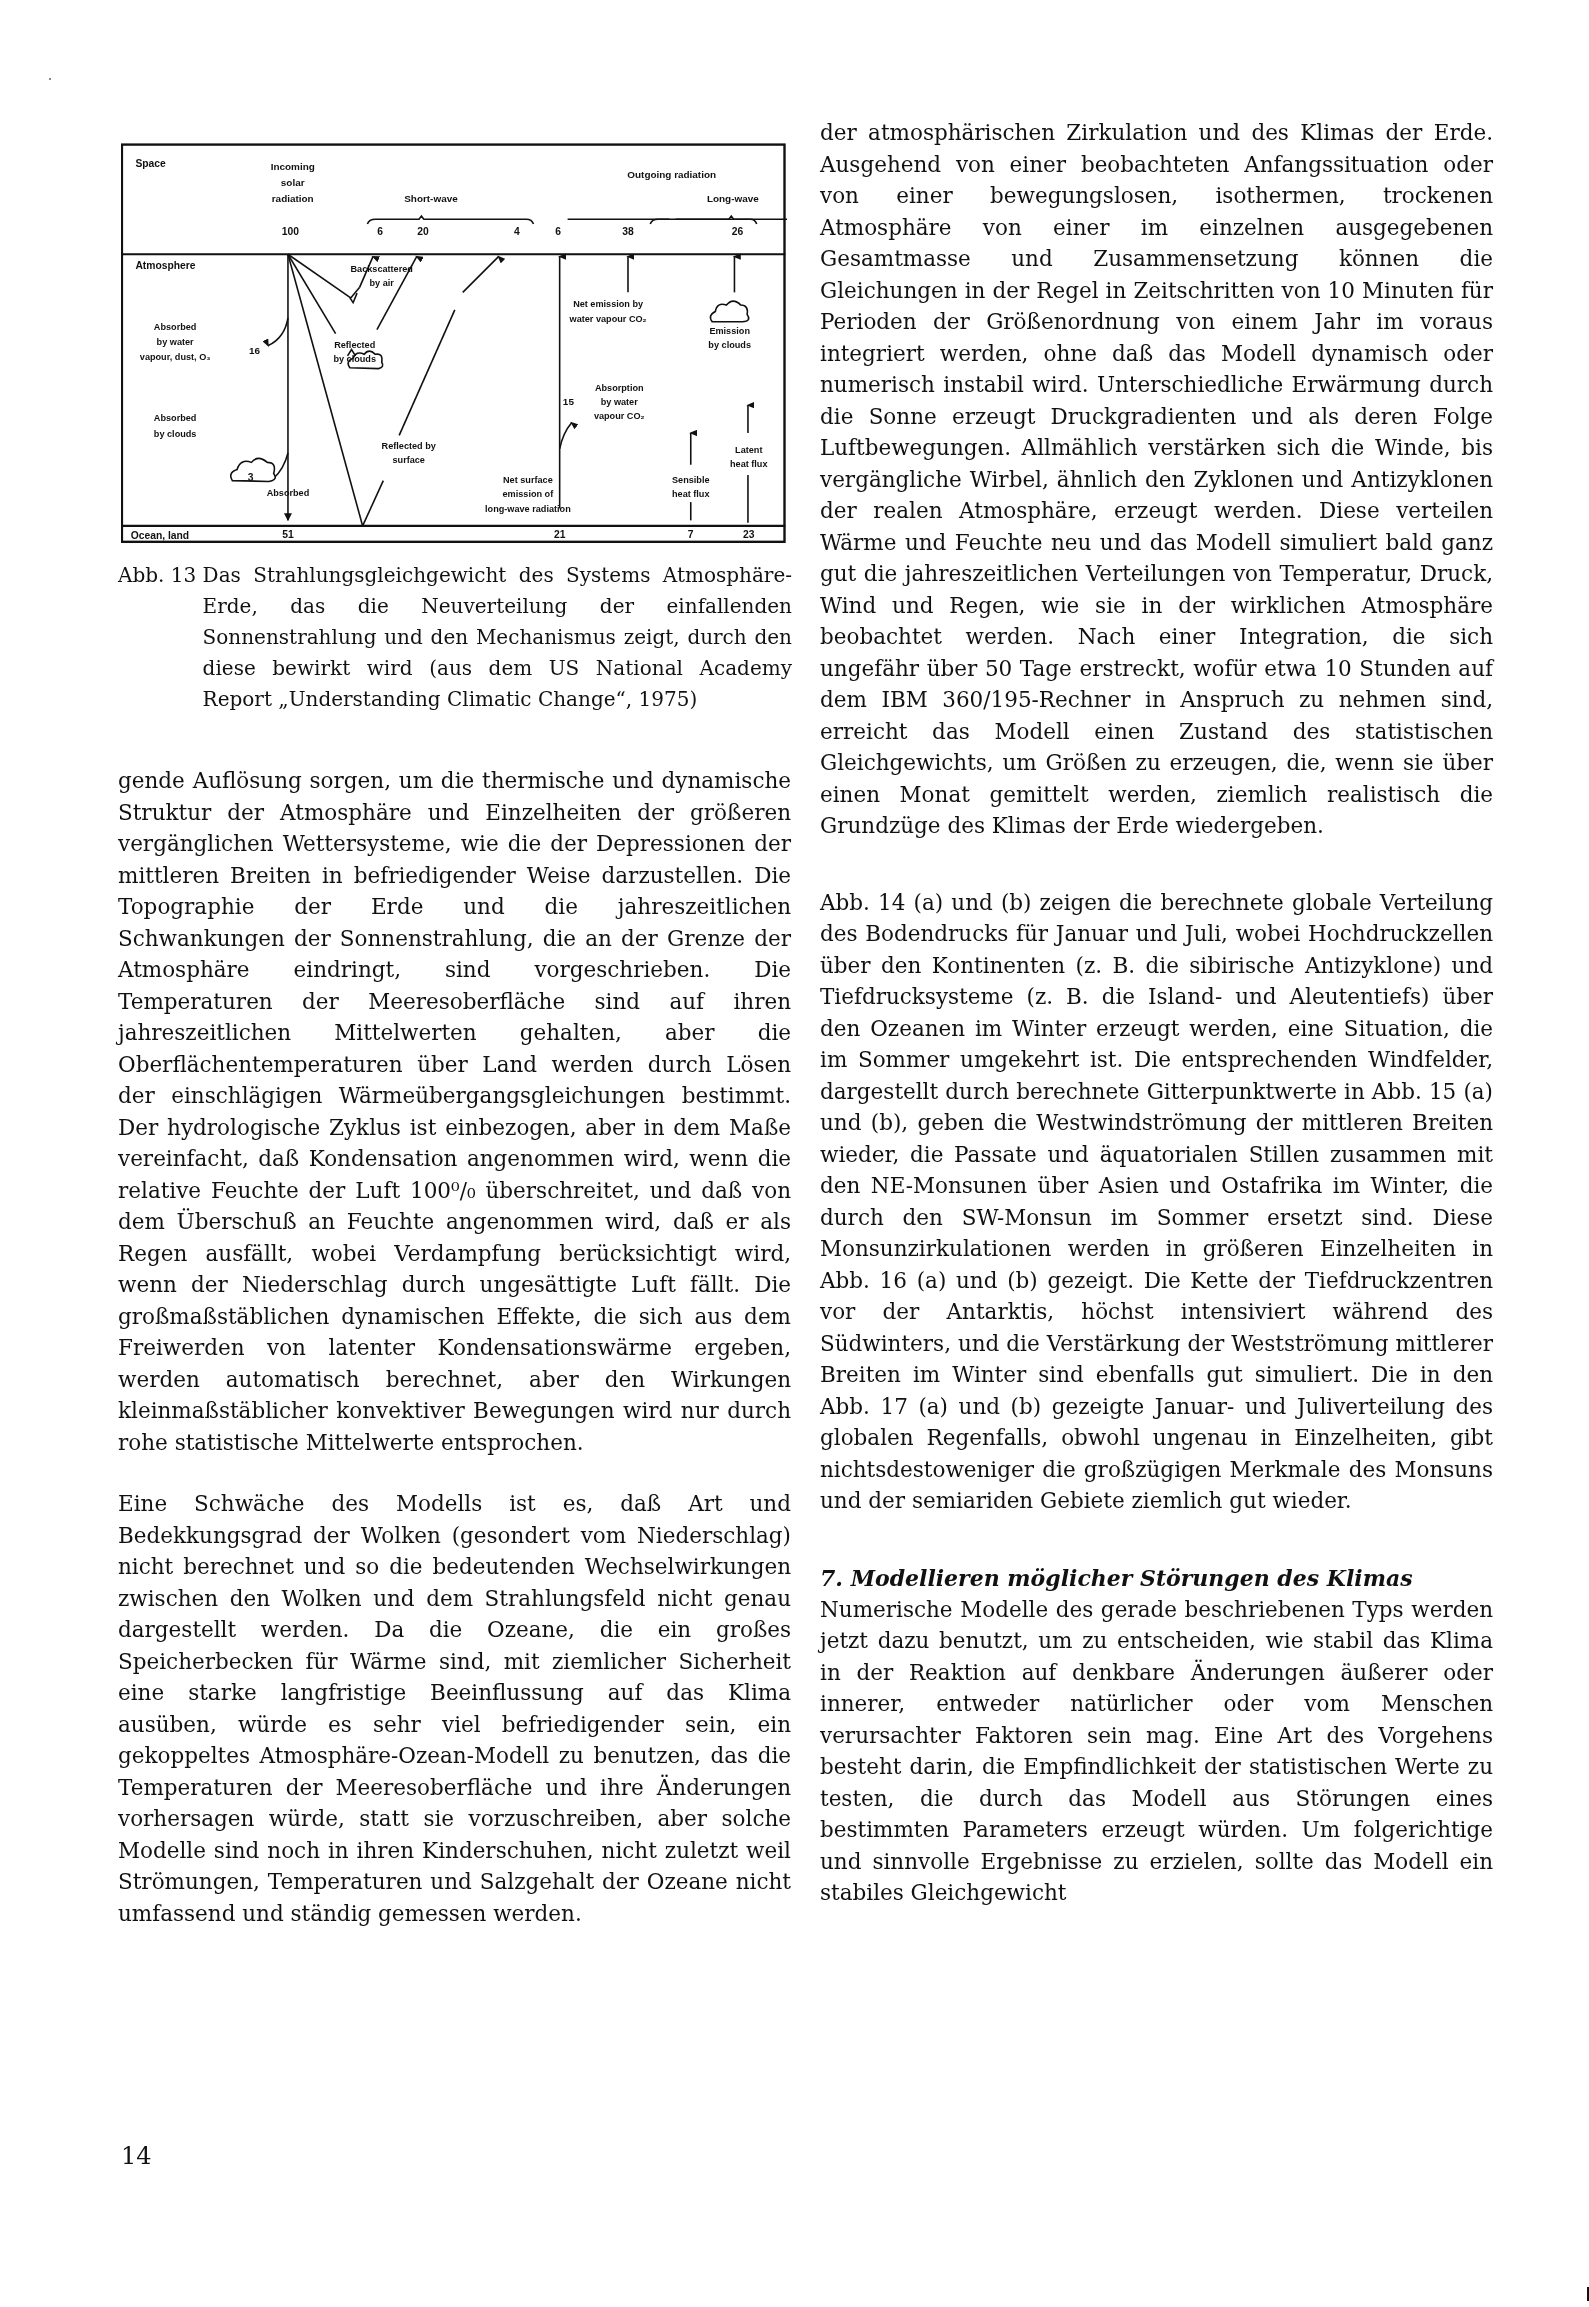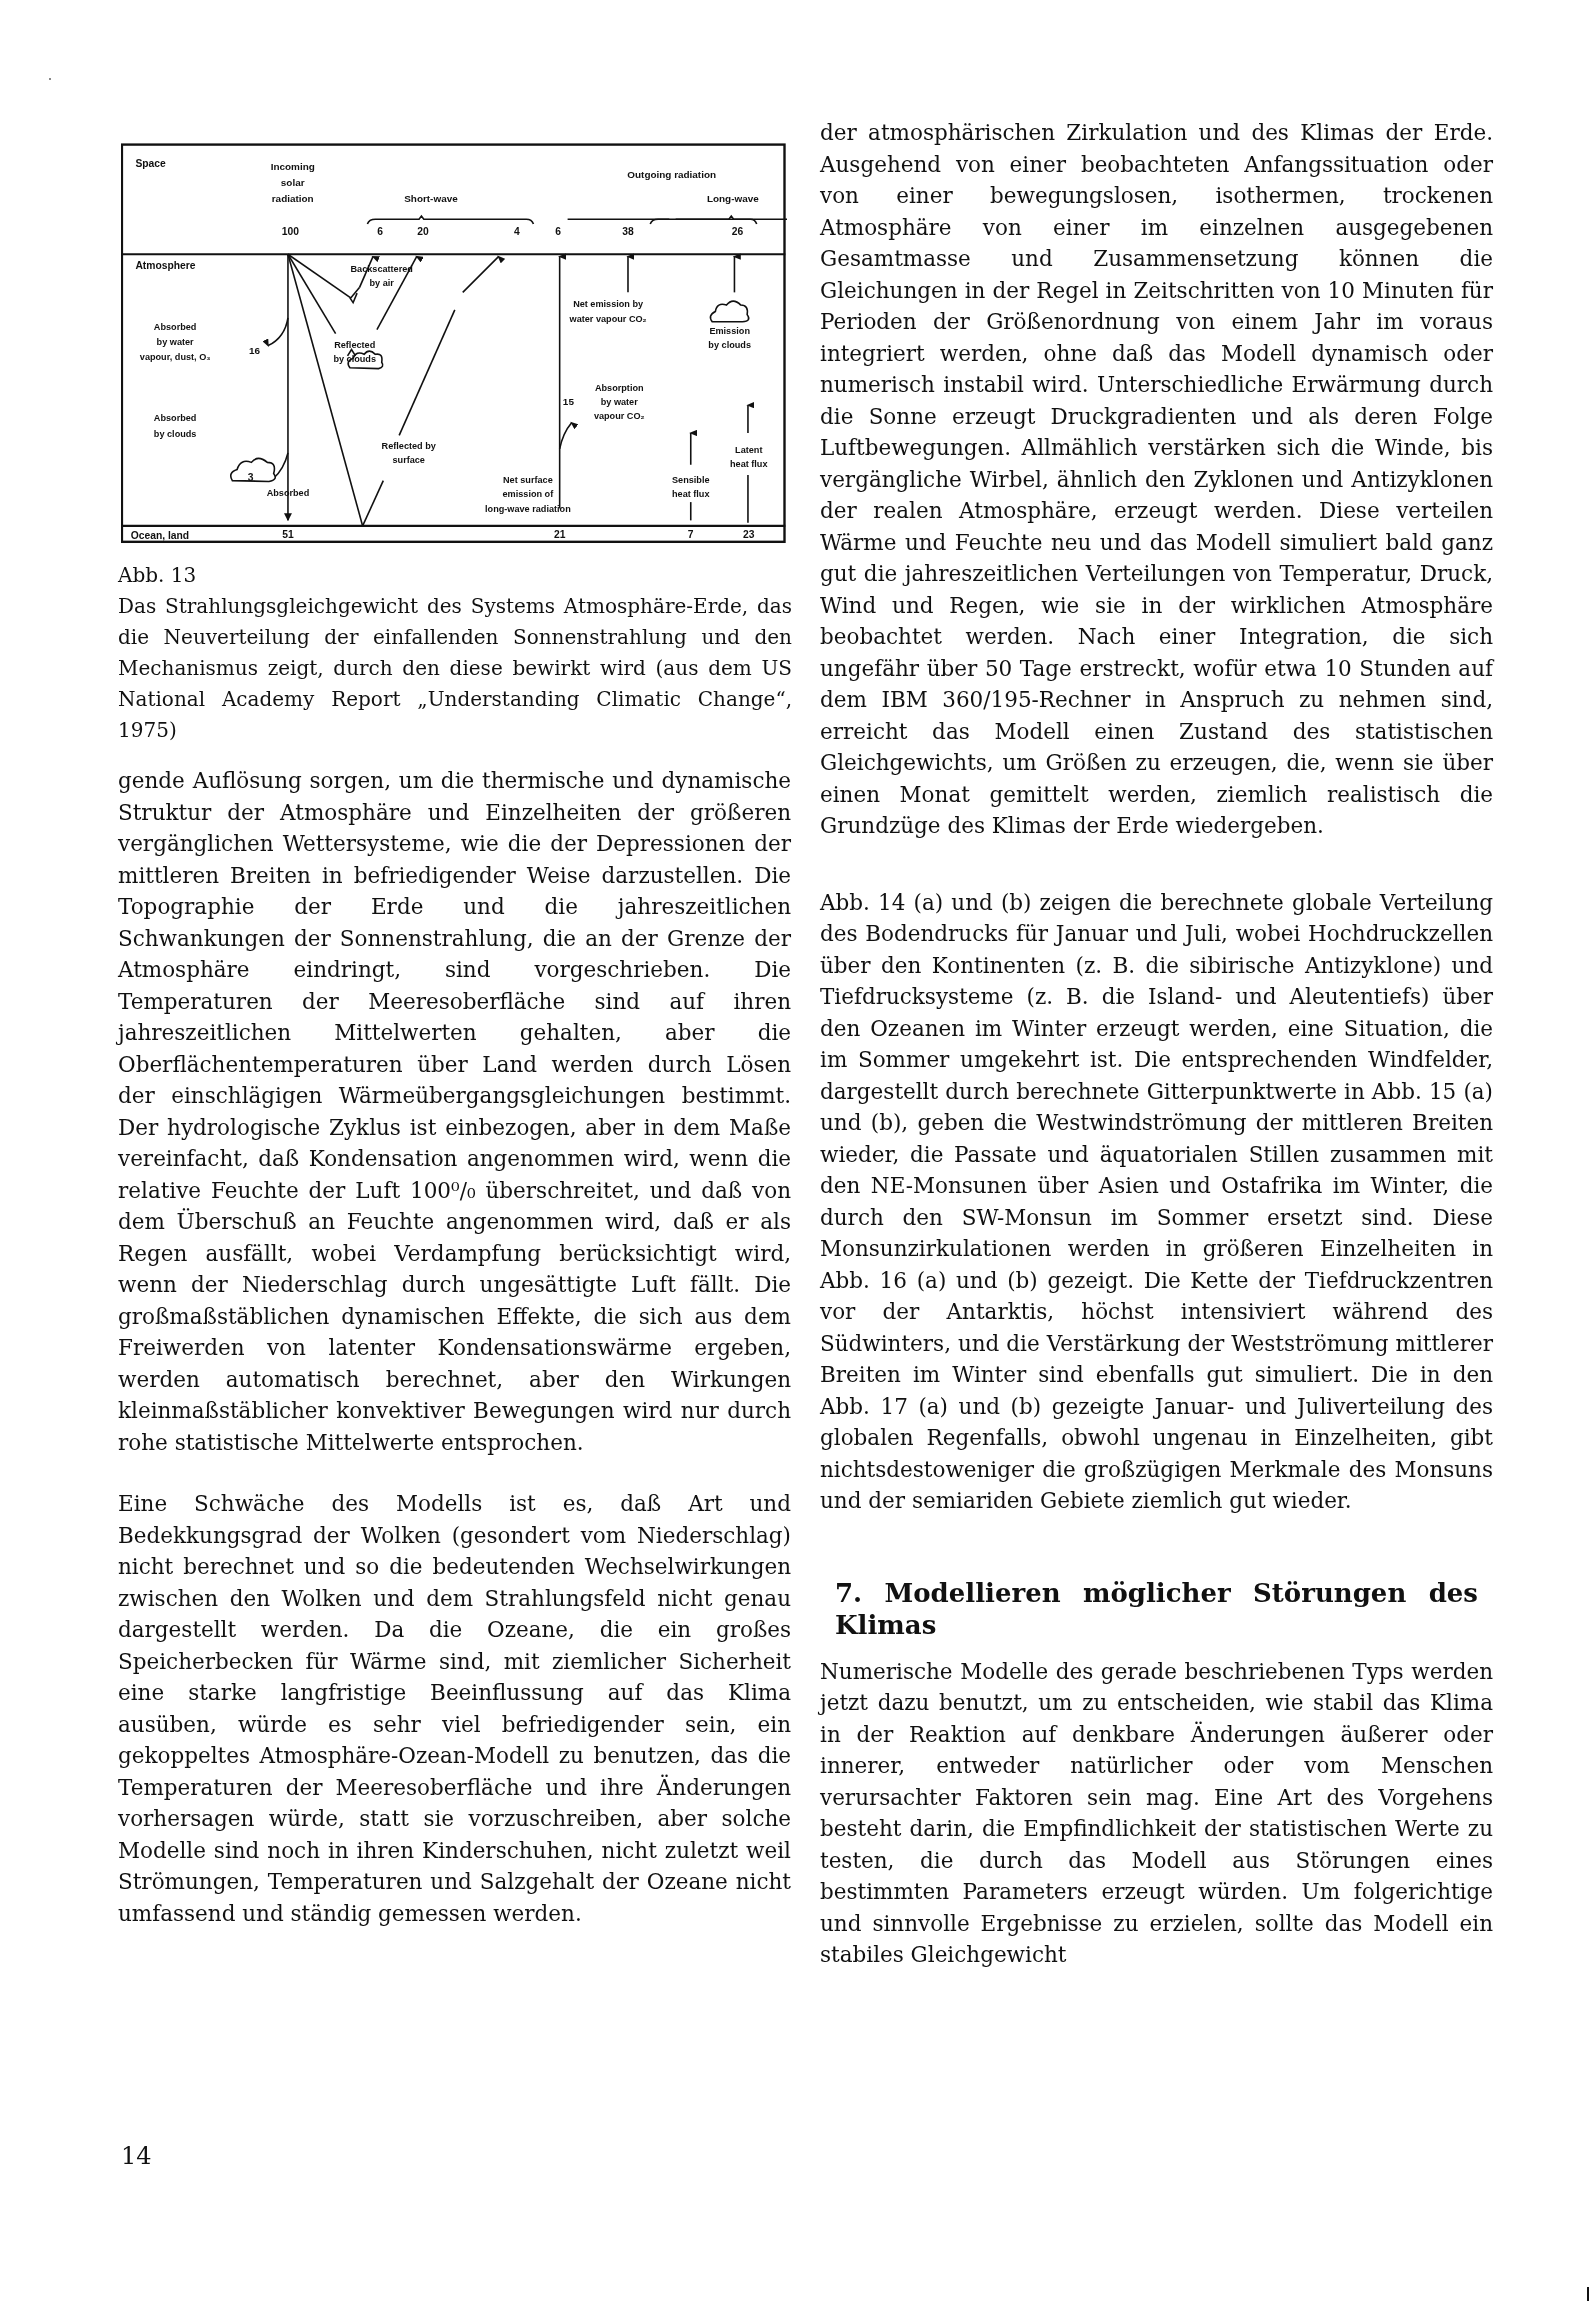--- a/index.html
+++ b/index.html
@@ -10,36 +10,35 @@
   }
   .figure {
     position: absolute; left: 121px; top: 143px; width: 666px; height: 402px;
   }
   .figure svg { width: 100%; height: 100%; display: block; }
   .figure svg text { font-family: "Liberation Sans", sans-serif; fill: #111; font-weight: bold; }
   .caption {
     position: absolute; left: 118px; top: 560px; width: 674px;
     font-size: 20px; line-height: 31px; text-align: justify;
     display: flex;
-    flex-direction: column;
   }
   .caption .cap-label { white-space: pre; flex: 0 0 auto; padding-right: 6.4px; }
   .caption .cap-text { flex: 1 1 auto; }
   .col {
     position: absolute; width: 673px;
     font-size: 21.5px; line-height: 31.5px; text-align: justify;
     hyphens: manual;
   }
   .col p { margin: 0; }
   .col-left { left: 118px; top: 765px; }
   .col-right { left: 820px; top: 117px; }
   .para-gap { height: 30px; }
   .para-gap-lg { height: 45px; }
   .section-heading {
-    font-weight: bold; font-size: 26px; line-height: 32px; margin: 15px;
+    font-weight: bold; font-size: 22px; line-height: 32px; margin: 0; font-style: italic;
   }
   .page-number {
     position: absolute; left: 121px; top: 2142px; font-size: 24px;
   }
   .edge-mark {
     position: absolute; left: 1587px; top: 2287px; width: 2.4px; height: 14.3px; background: #111;
   }
   .dot-mark { position: absolute; left: 49px; top: 78px; width: 1.6px; height: 1.6px; background: #888; }
 </style>
 </head>

